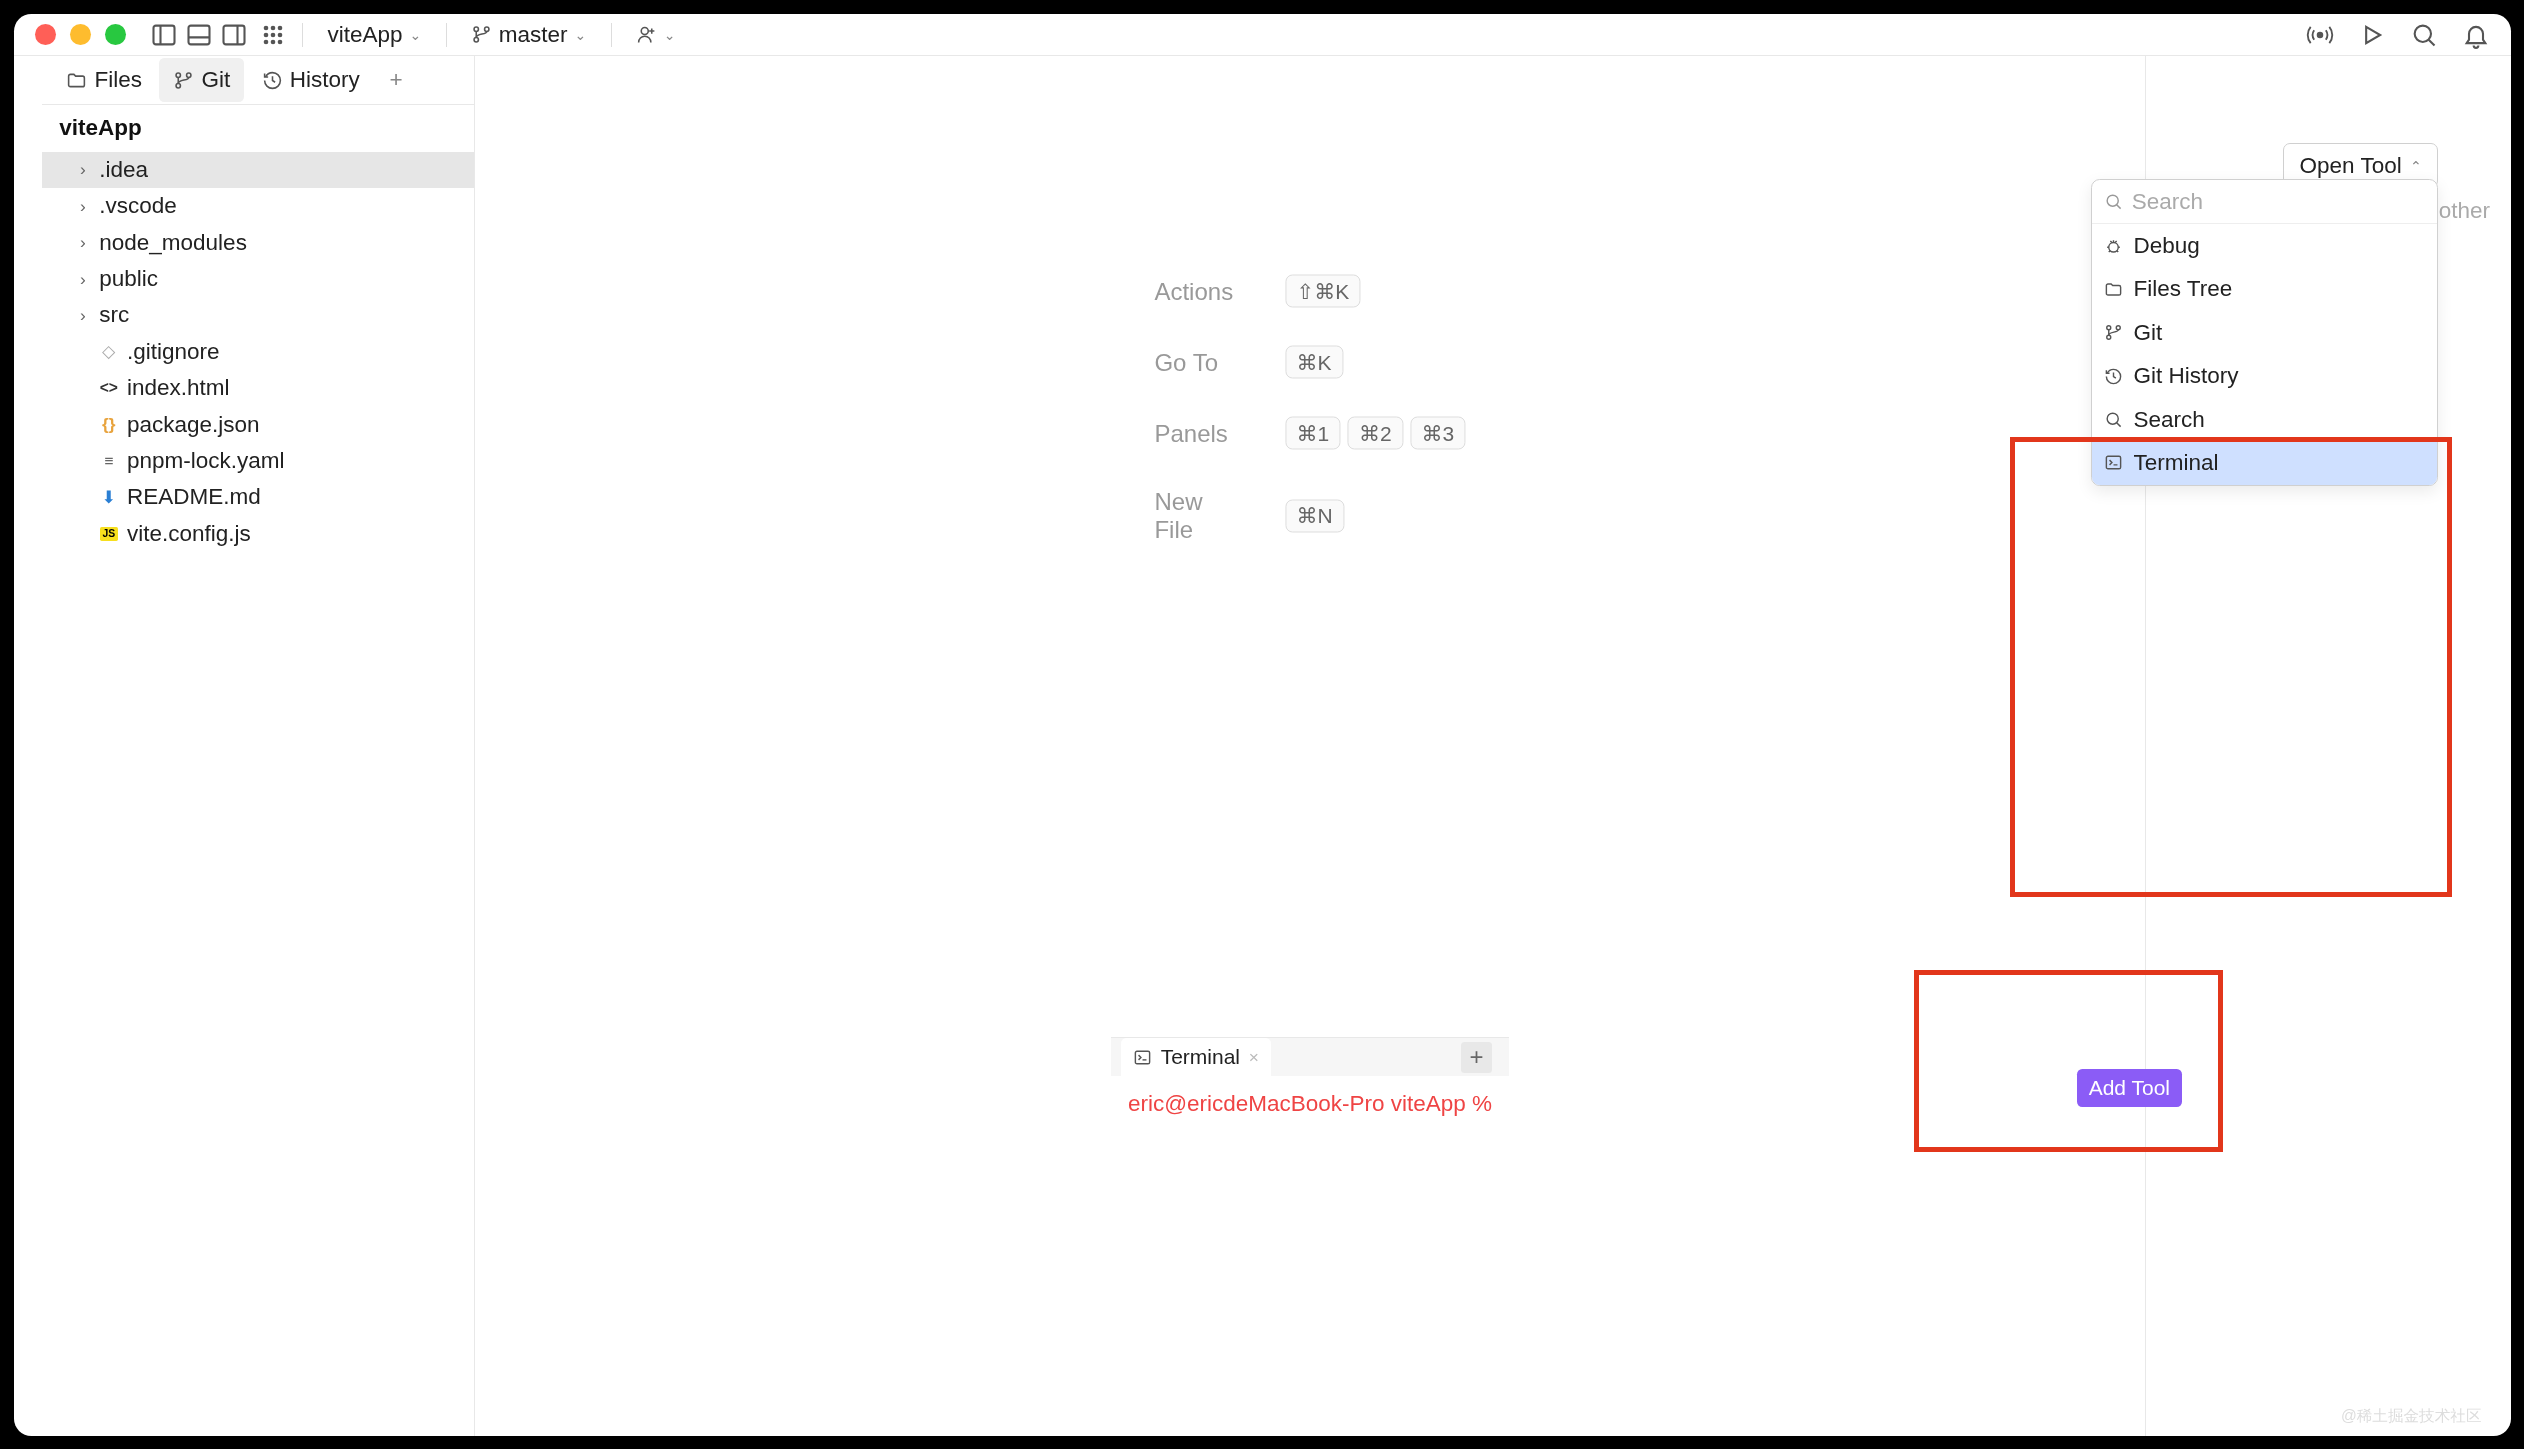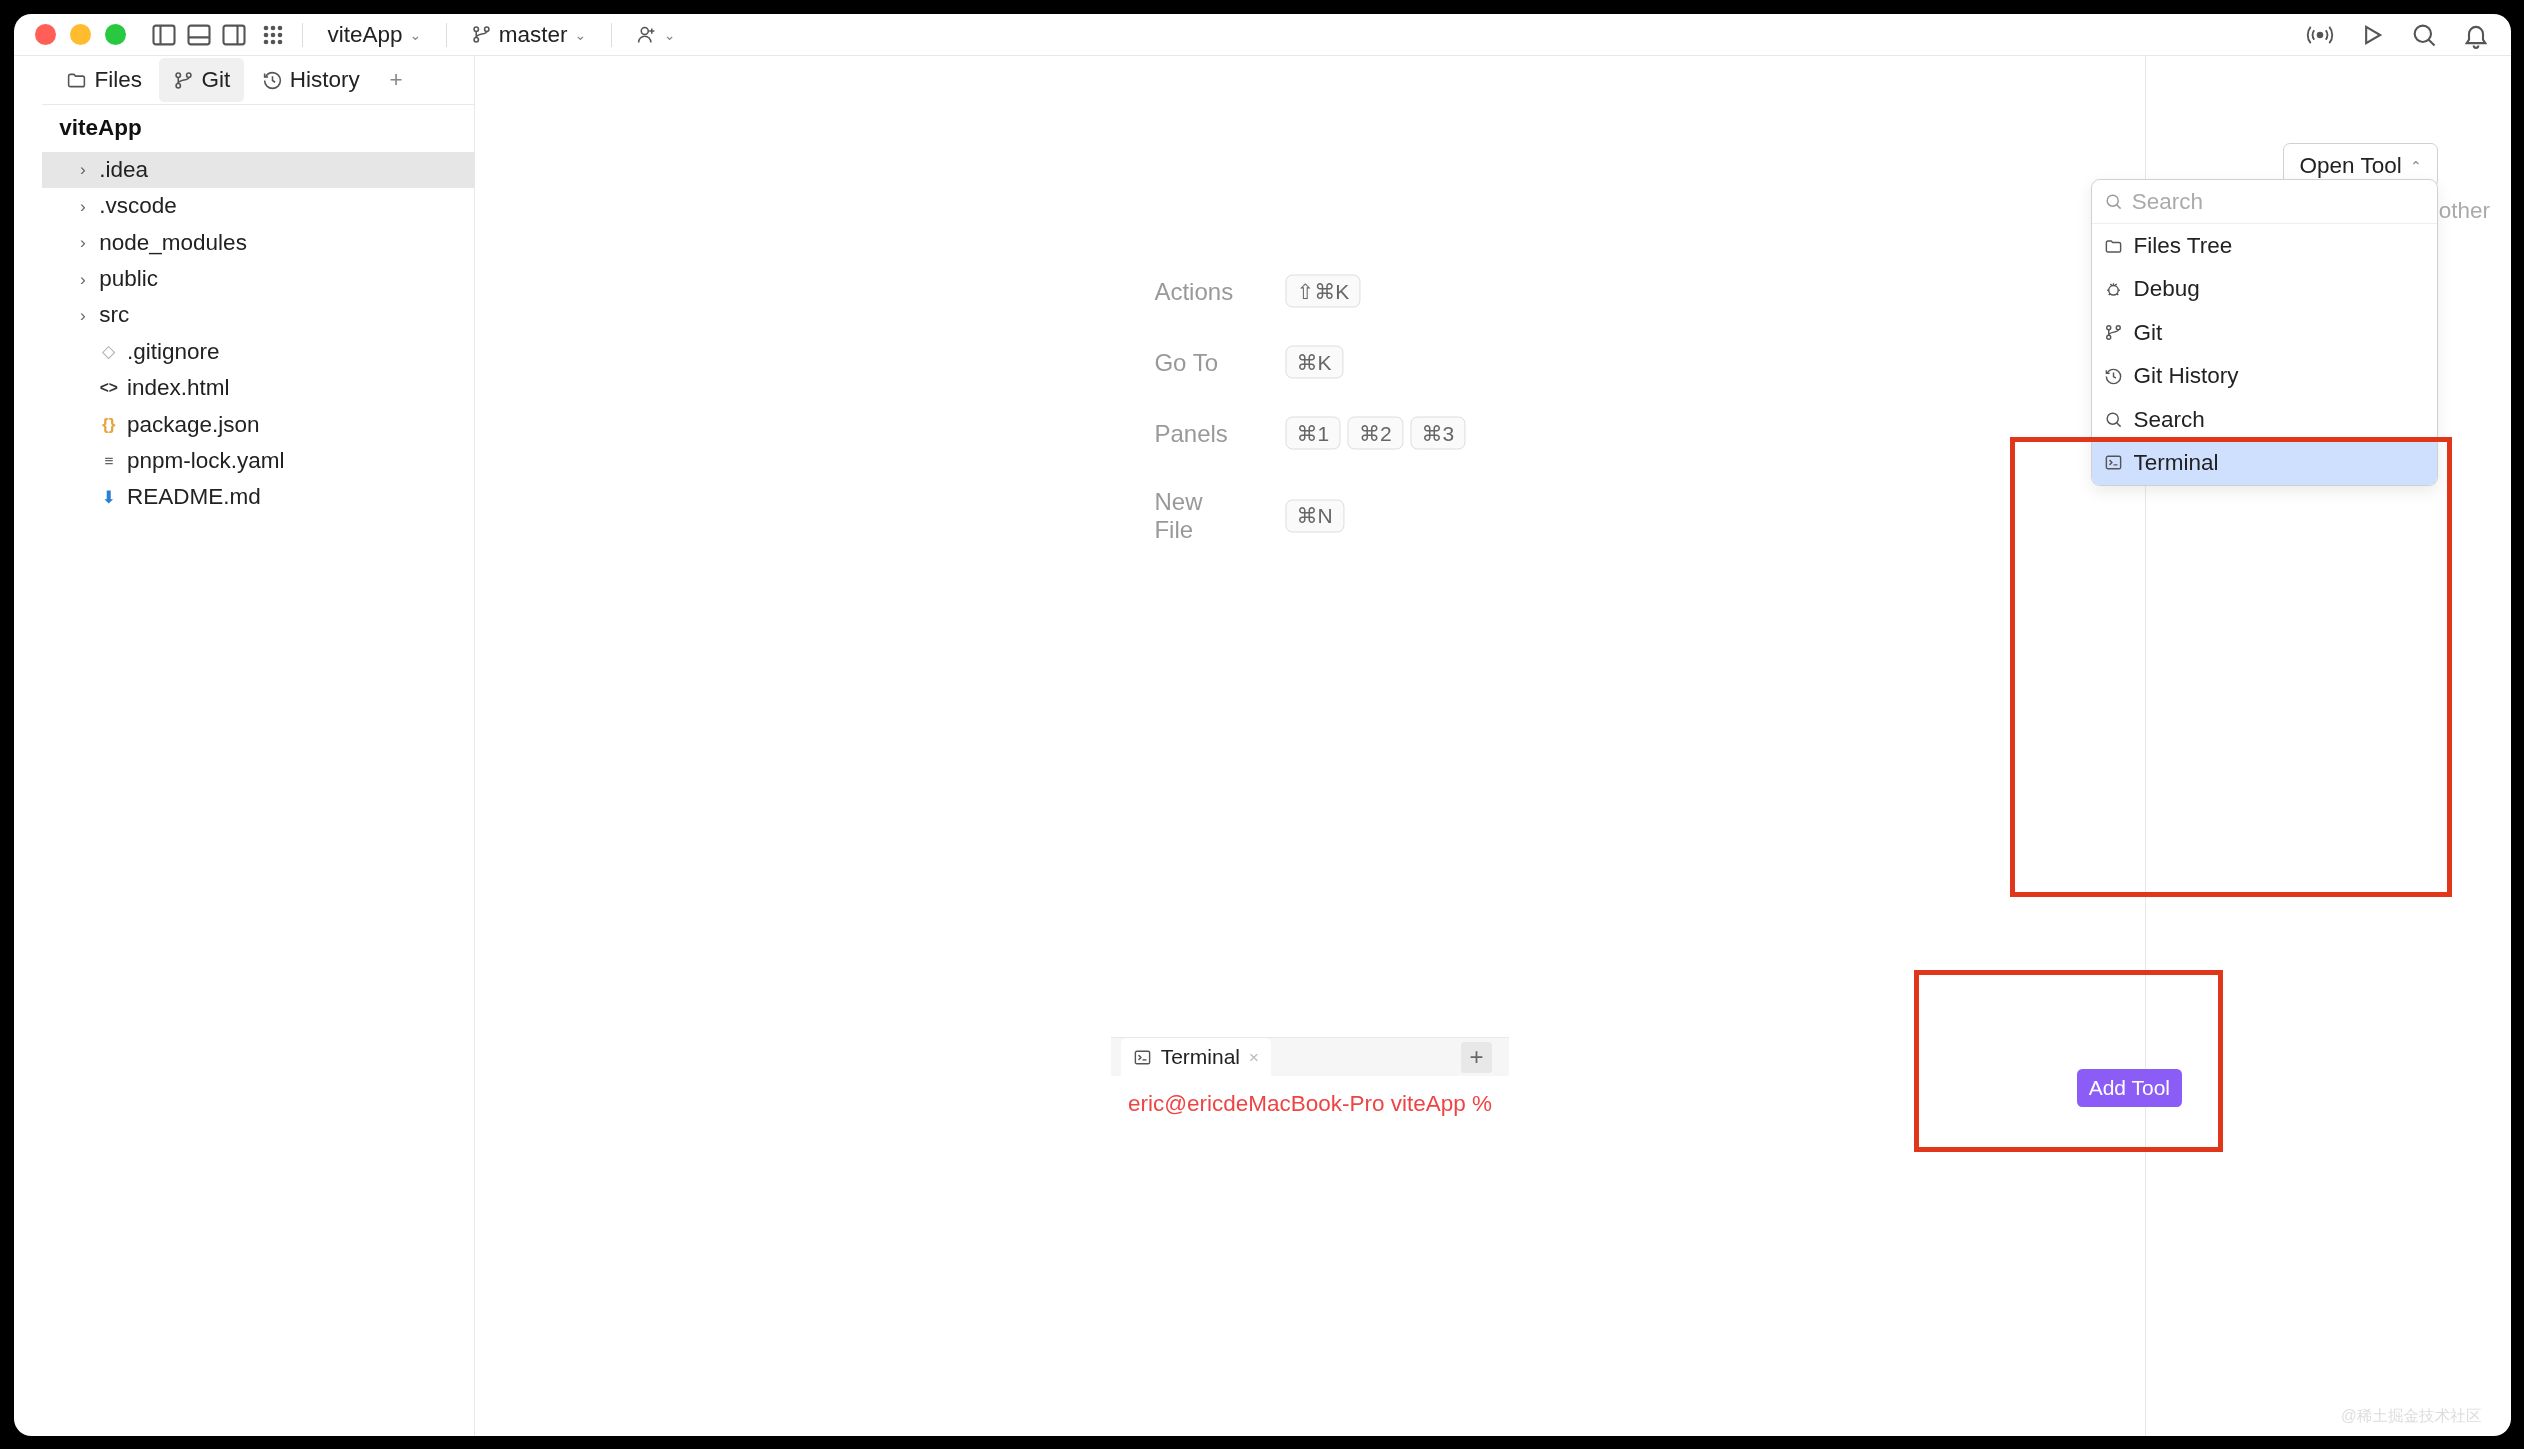--- a/index.html
+++ b/index.html
@@ -261,20 +261,28 @@
             <span>pnpm-lock.yaml</span>
           </div>
           <div class="tree-row">
             <span class="tree-indent"></span>
             <span class="tree-chev"></span>
             <span class="tree-icon">
               <span style="color:#2a7fd4;font-size:17.3px">⬇</span>
             </span>
             <span>README.md</span>
           </div>
+          <div class="tree-row">
+            <span class="tree-indent"></span>
+            <span class="tree-chev"></span>
+            <span class="tree-icon">
+              <span style="background:#f7df1e;color:#000;font-size:10.4px;font-weight:700;padding:1.7px 2.6px;border-radius:1.7px">JS</span>
+            </span>
+            <span>vite.config.js</span>
+          </div>
         </div>
     </div>
 
     <div class="main">
       <div class="editor-area">
         <div class="hints" id="hints">
             <div>Actions</div>
             <div class="kbd-group">
               <span class="kbd">⇧⌘K</span>
             </div>
@@ -328,33 +336,33 @@
                 <circle cx="11" cy="11" r="7"></circle>
                 <line x1="16" y1="16" x2="21" y2="21"></line>
               </svg>
             </span>
           <input type="text" placeholder="Search" style="">
         </div>
         <div id="dropdown-items">
             <div class="dropdown-item">
               <span class="tb-icon" style="width:19px;height:19px">
                 <svg viewBox="0 0 24 24" fill="none" stroke="currentColor" stroke-width="1.8">
-                  <path d="M3 7a2 2 0 012-2h4l2 2h8a2 2 0 012 2v8a2 2 0 01-2 2H5a2 2 0 01-2-2z"></path>
-                </svg>
-              </span>
-              <span>Files Tree</span>
-            </div>
-            <div class="dropdown-item">
-              <span class="tb-icon" style="width:19px;height:19px">
-                <svg viewBox="0 0 24 24" fill="none" stroke="currentColor" stroke-width="1.8">
                   <circle cx="12" cy="13" r="6"></circle>
                   <path d="M12 7V4M8 5l2 2M16 5l-2 2M4 13h2M18 13h2M6 19l2-2M18 19l-2-2"></path>
                 </svg>
               </span>
               <span>Debug</span>
+            </div>
+            <div class="dropdown-item">
+              <span class="tb-icon" style="width:19px;height:19px">
+                <svg viewBox="0 0 24 24" fill="none" stroke="currentColor" stroke-width="1.8">
+                  <path d="M3 7a2 2 0 012-2h4l2 2h8a2 2 0 012 2v8a2 2 0 01-2 2H5a2 2 0 01-2-2z"></path>
+                </svg>
+              </span>
+              <span>Files Tree</span>
             </div>
             <div class="dropdown-item">
               <span class="tb-icon" style="width:19px;height:19px">
                 <svg viewBox="0 0 24 24" fill="none" stroke="currentColor" stroke-width="1.8">
                   <circle cx="6" cy="6" r="2.5"></circle>
                   <circle cx="6" cy="18" r="2.5"></circle>
                   <circle cx="18" cy="6" r="2.5"></circle>
                   <path d="M6 8.5v7"></path>
                   <path d="M18 8.5c0 4-12 2-12 7"></path>
                 </svg>

